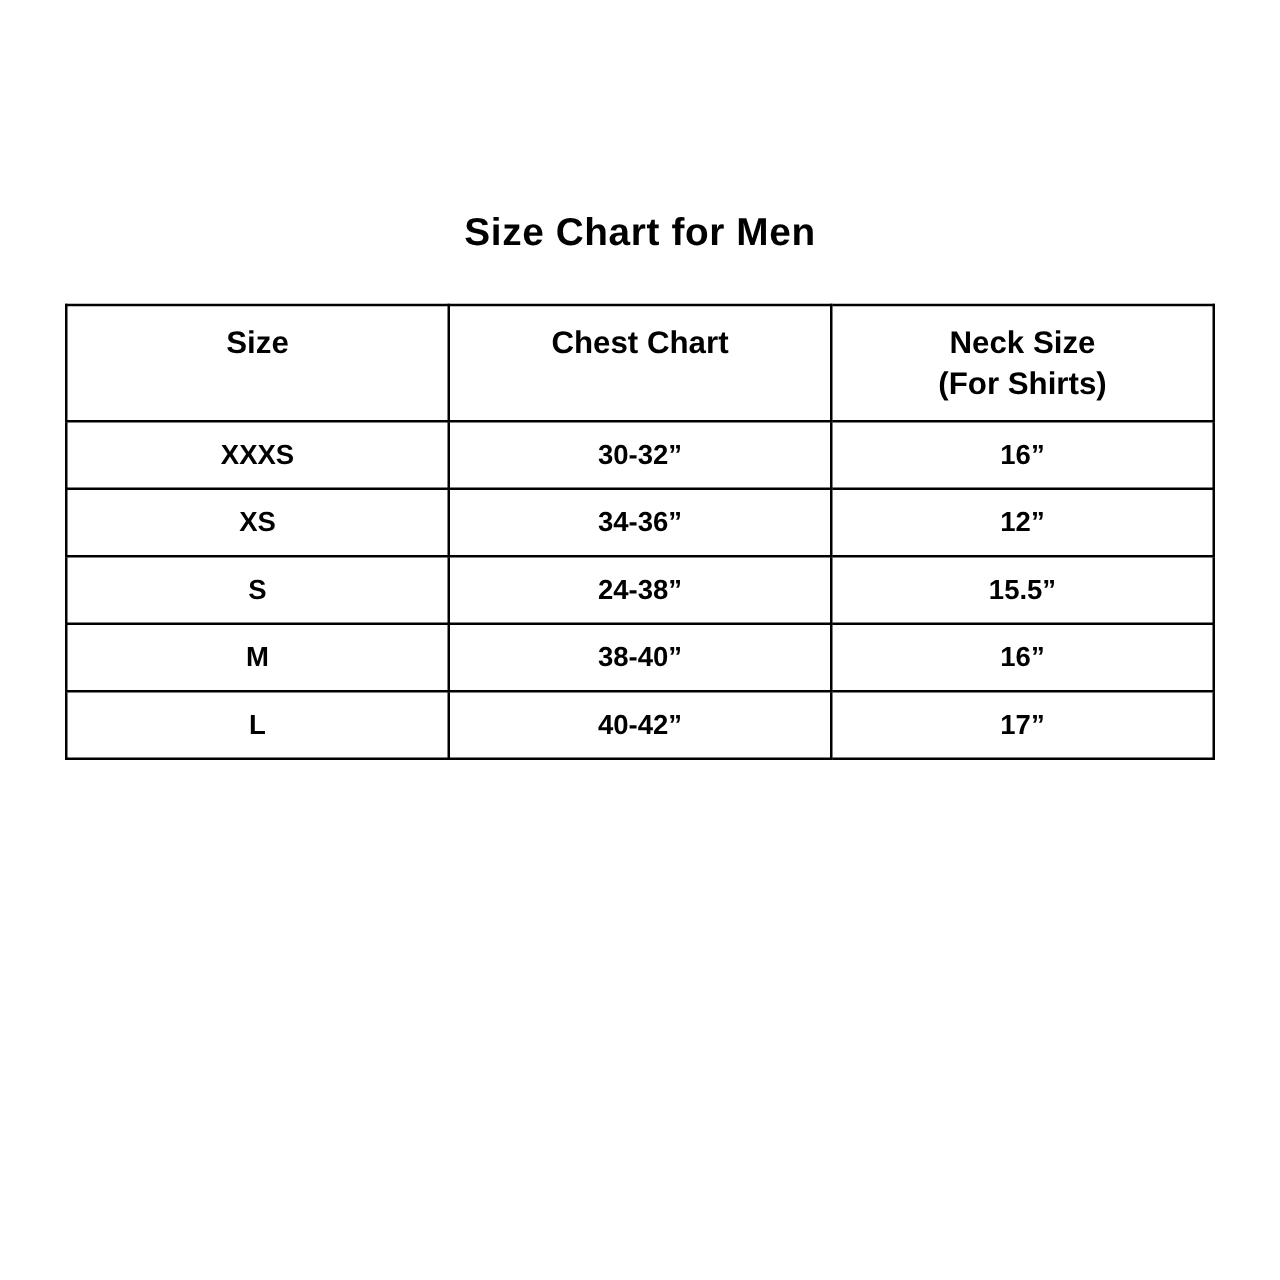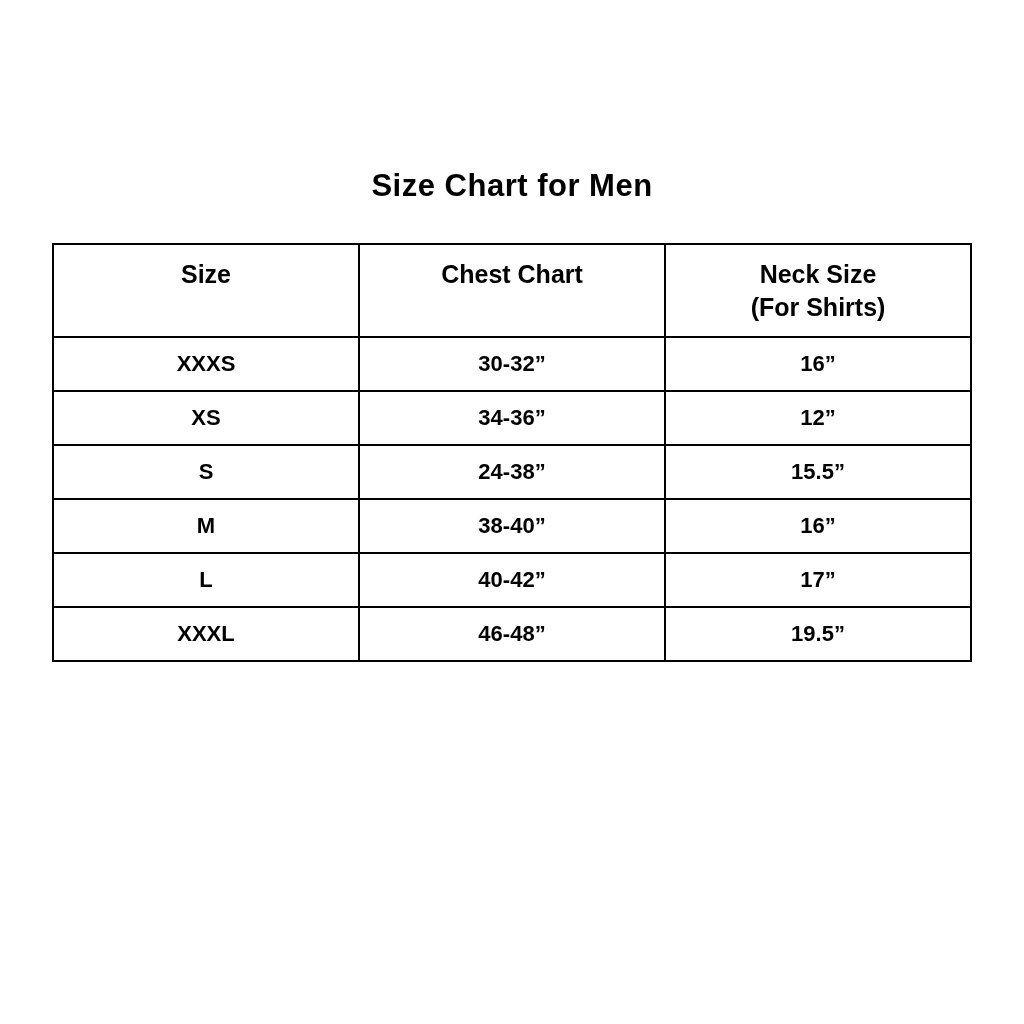--- a/index.html
+++ b/index.html
@@ -102,21 +102,16 @@
       <tr>
         <td>M</td>
         <td>38-40”</td>
         <td>16”</td>
       </tr>
       <tr>
         <td>L</td>
         <td>40-42”</td>
         <td>17”</td>
       </tr>
-      <tr>
-        <td>XXXL</td>
-        <td>46-48”</td>
-        <td>19.5”</td>
-      </tr>
     </tbody>
   </table>
 
 </div>
 
 </body></html>

